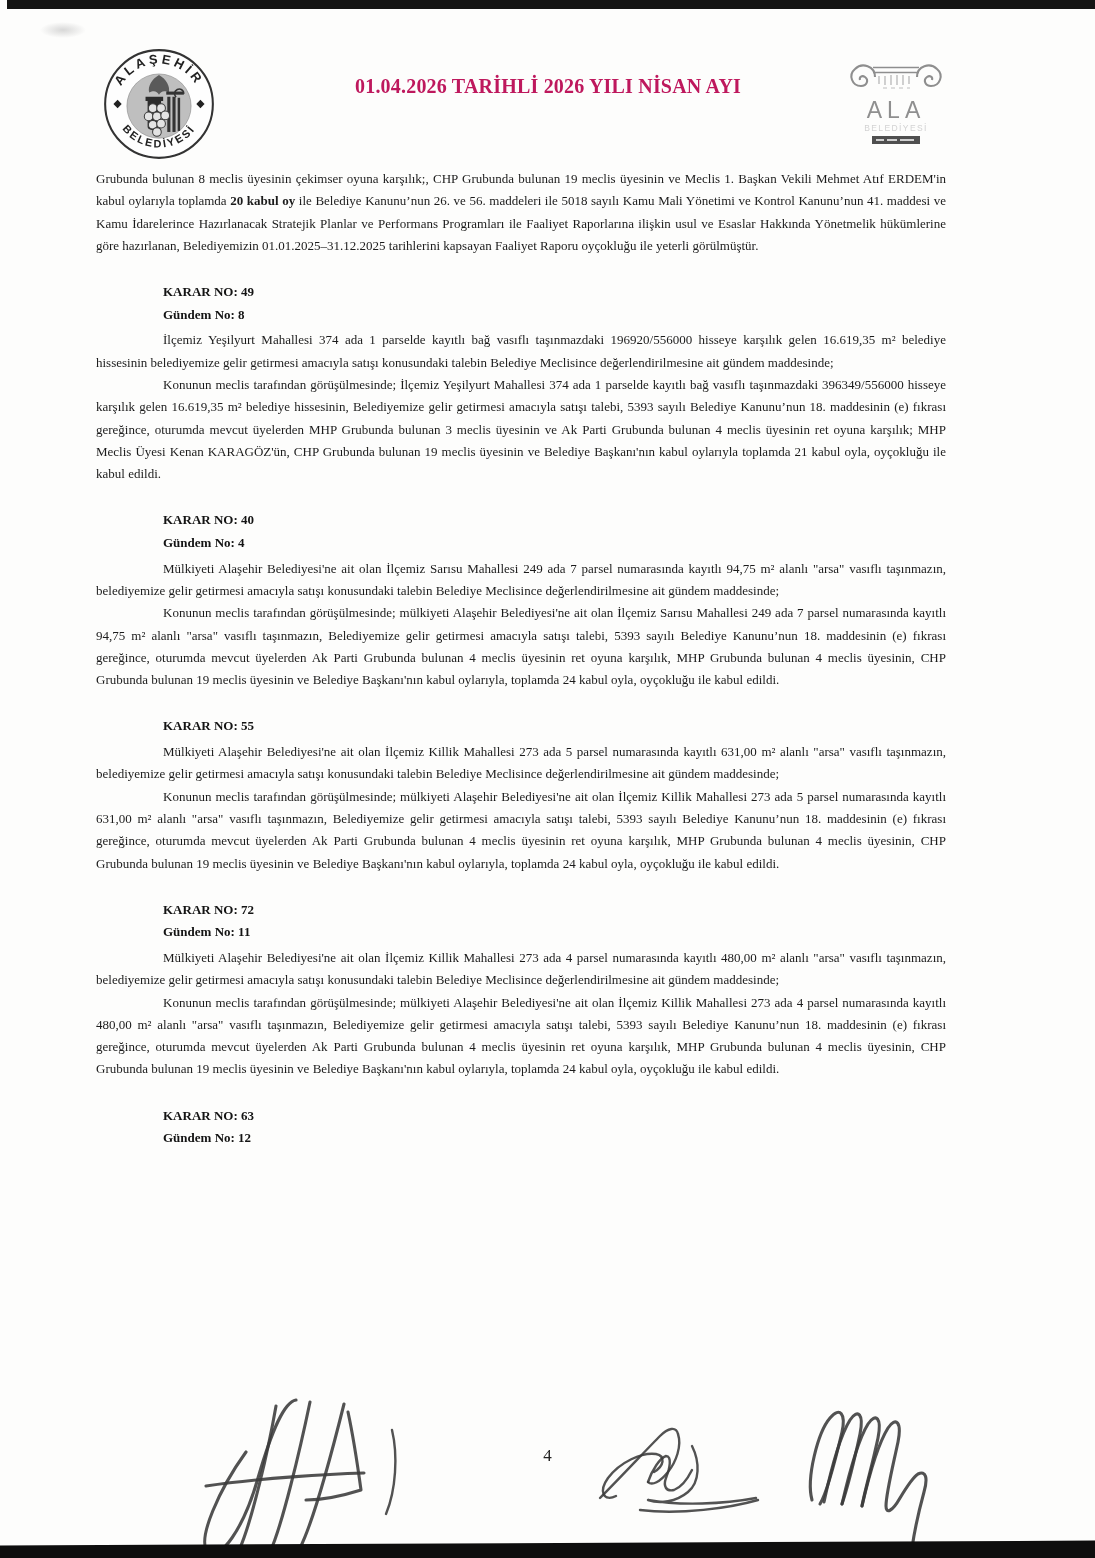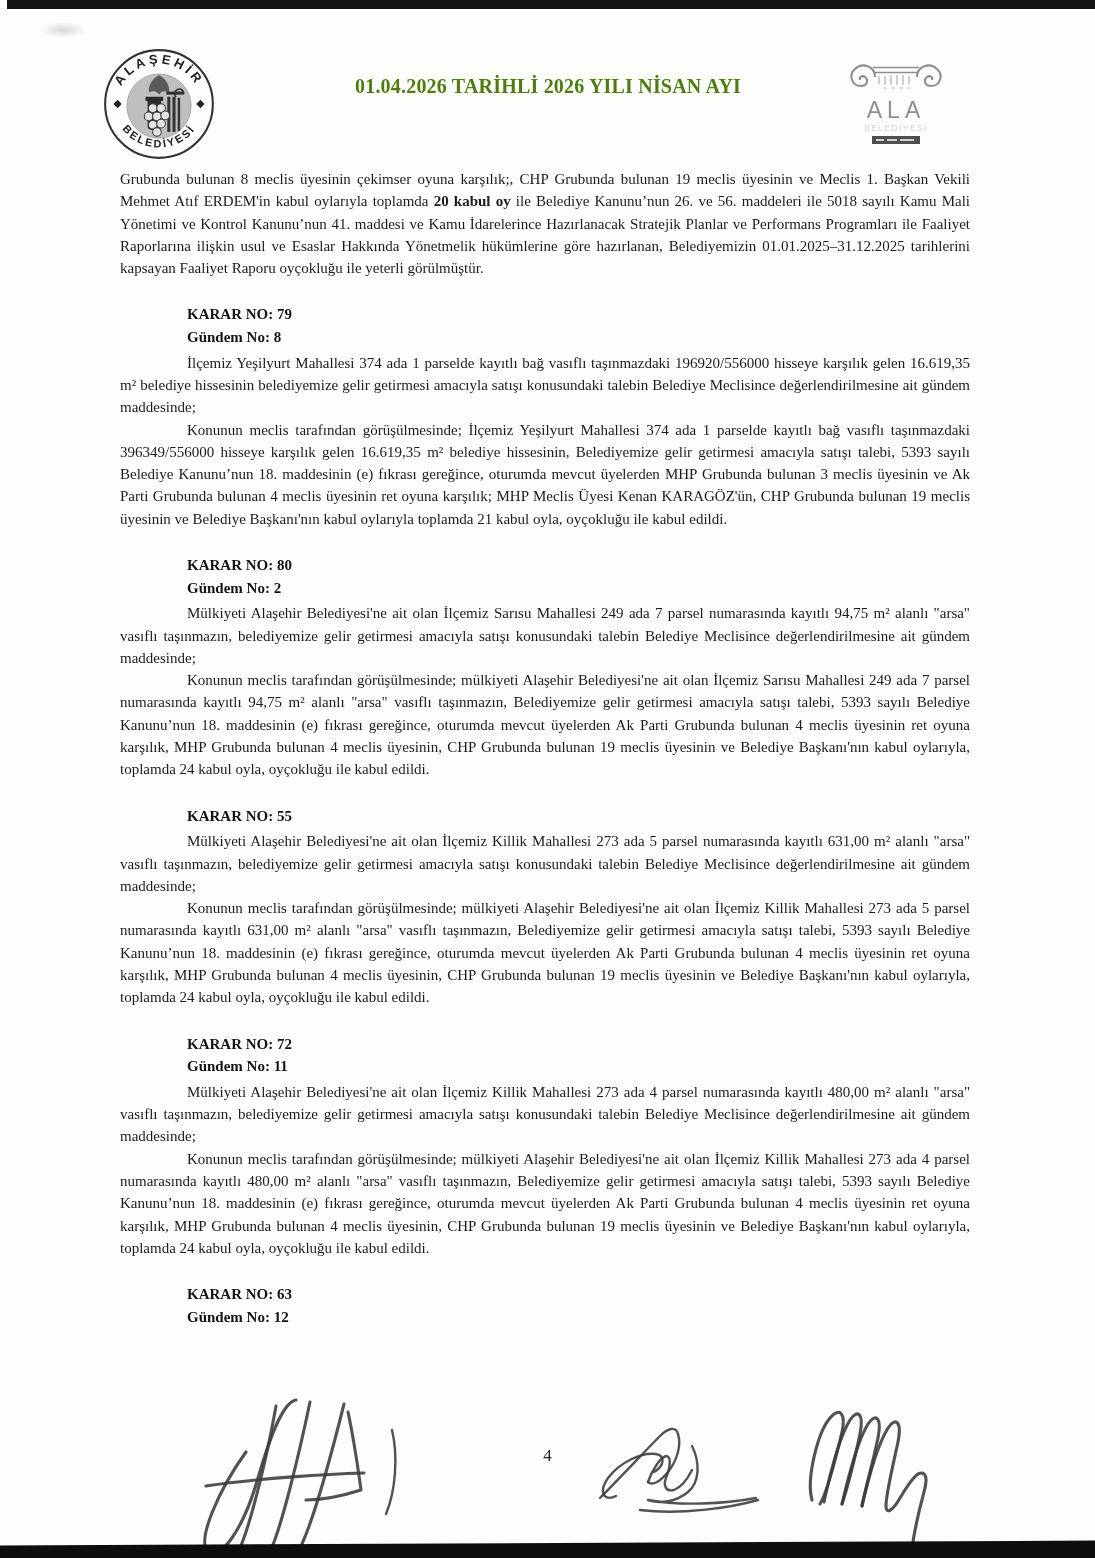--- a/index.html
+++ b/index.html
@@ -13,26 +13,26 @@
 
   
   .edge-top{position:absolute;top:0;left:7px;right:0;height:9px;background:#141414;}
   .edge-bottom{position:absolute;left:-12px;width:1120px;height:26px;top:1543px;background:#0e0e0e;transform:rotate(-0.25deg);}
   .smudge{position:absolute;left:40px;top:22px;width:46px;height:16px;border-radius:50%;
     background:radial-gradient(closest-side,#b9b9b9,rgba(255,255,255,0));opacity:.55;}
 
   
   .seal{position:absolute;left:101px;top:46px;width:116px;height:116px;}
   .title-block{position:absolute;left:230px;top:72px;width:636px;text-align:center;
-    font-weight:bold;font-size:20px;line-height:29px;letter-spacing:.2px;color:#4d7c0f;}
+    font-weight:bold;font-size:20px;line-height:29px;letter-spacing:.2px;color:#be185d;}
   .corner-logo{position:absolute;left:845px;top:55px;width:102px;height:105px;}
 
   
-  .content{position:absolute;left:120px;top:168px;width:850px;
-    font-size:15px;line-height:22.3px;text-align:justify;}
+  .content{position:absolute;left:96px;top:168px;width:850px;
+    font-size:13px;line-height:22.3px;text-align:justify;}
   .content p{margin:0;text-indent:67px;}
   .content p.no-indent{text-indent:0;}
   .decision{margin-top:24px;}
   .khead{font-weight:bold;margin-left:67px;margin-bottom:3px;color:#141414;}
   .khead div{line-height:22.6px;}
   b.vote{font-weight:bold;}
 
   .page-number{position:absolute;top:1446px;left:0;width:1095px;text-align:center;
     font-size:17px;color:#222;}
 
@@ -107,31 +107,31 @@
         <rect x="55" y="84" width="14" height="2"></rect>
     </g>
   </svg>
 
   <main class="content">
 
     <p class="no-indent"><span>Grubunda bulunan 8 meclis üyesinin çekimser oyuna karşılık;, CHP Grubunda bulunan 19 meclis üyesinin ve Meclis 1. Başkan Vekili Mehmet Atıf ERDEM'in kabul oylarıyla toplamda </span><b class="vote">20 kabul oy</b><span> ile Belediye Kanunu’nun 26. ve 56. maddeleri ile 5018 sayılı Kamu Mali Yönetimi ve Kontrol Kanunu’nun 41. maddesi ve Kamu İdarelerince Hazırlanacak Stratejik Planlar ve Performans Programları ile Faaliyet Raporlarına ilişkin usul ve Esaslar Hakkında Yönetmelik hükümlerine göre hazırlanan, Belediyemizin 01.01.2025–31.12.2025 tarihlerini kapsayan Faaliyet Raporu oyçokluğu ile yeterli görülmüştür.</span></p>
 
     <section class="decision">
       <div class="khead">
-        <div>KARAR NO: 79</div>
+        <div>KARAR NO: 49</div>
         <div>Gündem No: 8</div>
       </div>
       <p>İlçemiz Yeşilyurt Mahallesi 374 ada 1 parselde kayıtlı bağ vasıflı taşınmazdaki 196920/556000 hisseye karşılık gelen 16.619,35 m² belediye hissesinin belediyemize gelir getirmesi amacıyla satışı konusundaki talebin Belediye Meclisince değerlendirilmesine ait gündem maddesinde;</p>
       <p>Konunun meclis tarafından görüşülmesinde; İlçemiz Yeşilyurt Mahallesi 374 ada 1 parselde kayıtlı bağ vasıflı taşınmazdaki 396349/556000 hisseye karşılık gelen 16.619,35 m² belediye hissesinin, Belediyemize gelir getirmesi amacıyla satışı talebi, 5393 sayılı Belediye Kanunu’nun 18. maddesinin (e) fıkrası gereğince, oturumda mevcut üyelerden MHP Grubunda bulunan 3 meclis üyesinin ve Ak Parti Grubunda bulunan 4 meclis üyesinin ret oyuna karşılık; MHP Meclis Üyesi Kenan KARAGÖZ'ün, CHP Grubunda bulunan 19 meclis üyesinin ve Belediye Başkanı'nın kabul oylarıyla toplamda 21 kabul oyla, oyçokluğu ile kabul edildi.</p>
     </section>
 
     <section class="decision">
       <div class="khead">
-        <div>KARAR NO: 80</div>
-        <div>Gündem No: 2</div>
+        <div>KARAR NO: 40</div>
+        <div>Gündem No: 4</div>
       </div>
       <p>Mülkiyeti Alaşehir Belediyesi'ne ait olan İlçemiz Sarısu Mahallesi 249 ada 7 parsel numarasında kayıtlı 94,75 m² alanlı "arsa" vasıflı taşınmazın, belediyemize gelir getirmesi amacıyla satışı konusundaki talebin Belediye Meclisince değerlendirilmesine ait gündem maddesinde;</p>
       <p>Konunun meclis tarafından görüşülmesinde; mülkiyeti Alaşehir Belediyesi'ne ait olan İlçemiz Sarısu Mahallesi 249 ada 7 parsel numarasında kayıtlı 94,75 m² alanlı "arsa" vasıflı taşınmazın, Belediyemize gelir getirmesi amacıyla satışı talebi, 5393 sayılı Belediye Kanunu’nun 18. maddesinin (e) fıkrası gereğince, oturumda mevcut üyelerden Ak Parti Grubunda bulunan 4 meclis üyesinin ret oyuna karşılık, MHP Grubunda bulunan 4 meclis üyesinin, CHP Grubunda bulunan 19 meclis üyesinin ve Belediye Başkanı'nın kabul oylarıyla, toplamda 24 kabul oyla, oyçokluğu ile kabul edildi.</p>
     </section>
 
     <section class="decision">
       <div class="khead">
         <div>KARAR NO: 55</div>
       </div>
       <p>Mülkiyeti Alaşehir Belediyesi'ne ait olan İlçemiz Killik Mahallesi 273 ada 5 parsel numarasında kayıtlı 631,00 m² alanlı "arsa" vasıflı taşınmazın, belediyemize gelir getirmesi amacıyla satışı konusundaki talebin Belediye Meclisince değerlendirilmesine ait gündem maddesinde;</p>

